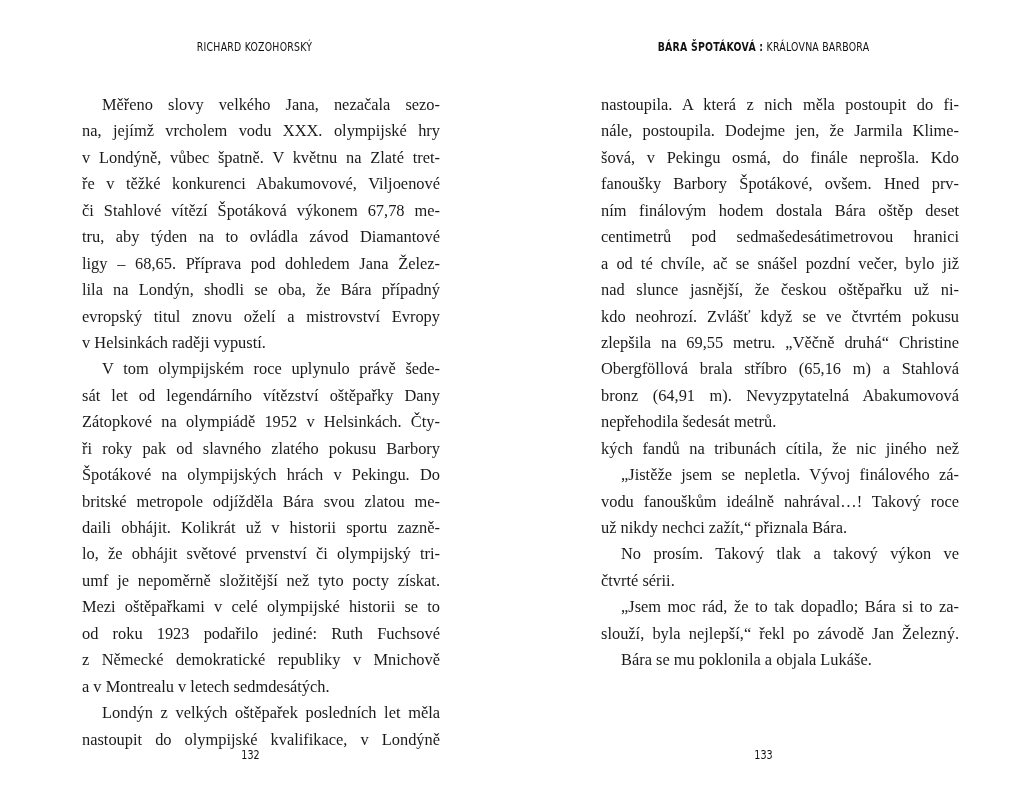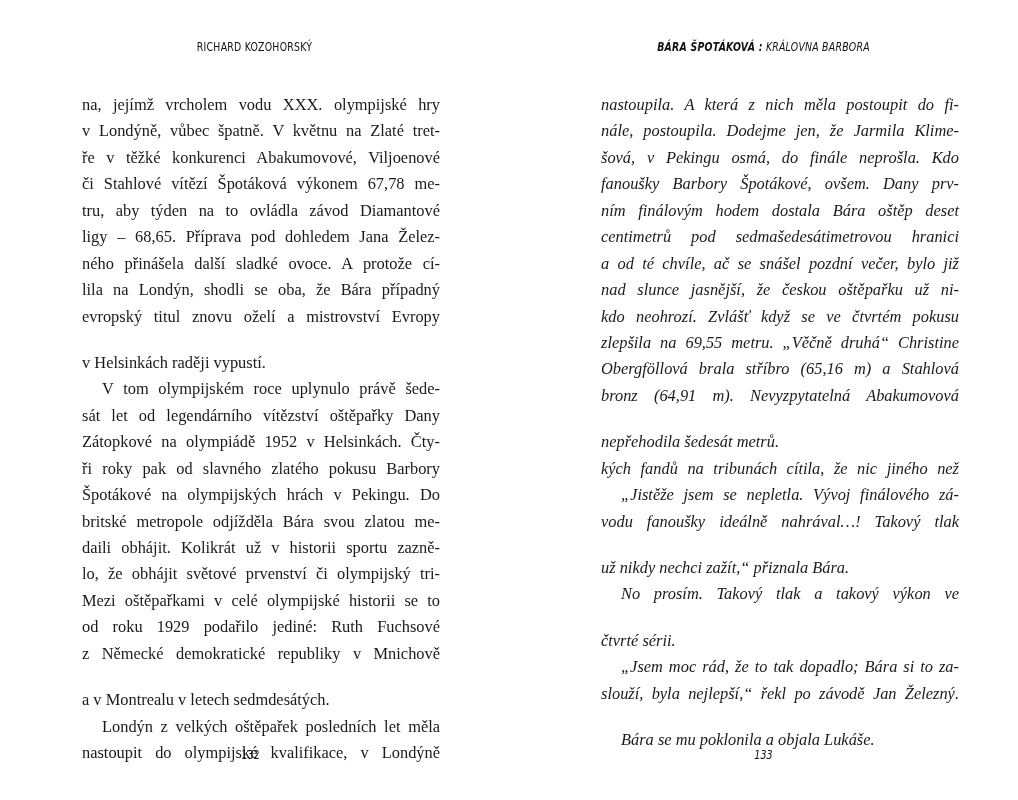--- a/index.html
+++ b/index.html
@@ -1,99 +1,100 @@
 <!DOCTYPE html>
 <html><head>
 <meta charset="utf-8">
 <style>
   html, body { margin:0; padding:0; background:#ffffff; }
   body { width:1018px; height:800px; position:relative; overflow:hidden; color:#1a1a1a; }
   .page { position:absolute; top:0; height:660px; }
   .page.left { left:0; width:509px; }
-  .page.right { left:509px; width:509px;font-style:italic; }
+  .page.right { left:509px; width:509px; }
   .running-head {
     position:absolute; top:40px; width:100%; text-align:center;
     font-family:"DejaVu Sans", sans-serif; font-size:12px; letter-spacing:0.3px;
     transform:scaleX(0.78); transform-origin:center; text-transform:uppercase; color:#111;
   }
   .running-head .bold { font-weight:bold; }
   .text-block { position:absolute; top:92px; width:358px; }
   .page.left .text-block { left:82px; }
   .page.right .text-block { left:92px; }
   .line {
     font-family:"Liberation Serif", serif; font-size:16.4px; line-height:26.45px;
     height:26.45px; white-space:nowrap; text-align:justify; text-align-last:justify;
   }
-  .line.last { text-align-last:left;margin-top:20px; }
+  .line.last { text-align-last:left; }
   .line.indent { text-indent:20px; }
   .folio {
     position:absolute; top:748px; width:100%; text-align:center;
     font-family:"DejaVu Sans", sans-serif; font-size:12px;
     transform:scaleX(0.8); transform-origin:center; color:#111;
   }
   .page.left .folio { left:0; padding-right:10px; box-sizing:border-box; }
 </style>
 </head>
 <body>
 
 <div class="page left">
   <div class="running-head">
     <span>Richard Kozohorský</span>
   </div>
   <div class="text-block" id="left-body">
+      <div class="line indent">Měřeno slovy velkého Jana, nezačala sezo-</div>
       <div class="line">na, jejímž vrcholem vodu XXX. olympijské hry</div>
       <div class="line">v Londýně, vůbec špatně. V květnu na Zlaté tret-</div>
       <div class="line">ře v těžké konkurenci Abakumovové, Viljoenové</div>
       <div class="line">či Stahlové vítězí Špotáková výkonem 67,78 me-</div>
       <div class="line">tru, aby týden na to ovládla závod Diamantové</div>
       <div class="line">ligy – 68,65. Příprava pod dohledem Jana Želez-</div>
-      <div class="line">ného přinášela další sladké ovoce. A protože cí-</div>
       <div class="line">lila na Londýn, shodli se oba, že Bára případný</div>
       <div class="line">evropský titul znovu oželí a mistrovství Evropy</div>
       <div class="line last">v Helsinkách raději vypustí.</div>
       <div class="line indent">V tom olympijském roce uplynulo právě šede-</div>
       <div class="line">sát let od legendárního vítězství oštěpařky Dany</div>
       <div class="line">Zátopkové na olympiádě 1952 v Helsinkách. Čty-</div>
       <div class="line">ři roky pak od slavného zlatého pokusu Barbory</div>
       <div class="line">Špotákové na olympijských hrách v Pekingu. Do</div>
       <div class="line">britské metropole odjížděla Bára svou zlatou me-</div>
       <div class="line">daili obhájit. Kolikrát už v historii sportu zazně-</div>
       <div class="line">lo, že obhájit světové prvenství či olympijský tri-</div>
+      <div class="line">umf je nepoměrně složitější než tyto pocty získat.</div>
       <div class="line">Mezi oštěpařkami v celé olympijské historii se to</div>
-      <div class="line">od roku 1929 podařilo jediné: Ruth Fuchsové</div>
+      <div class="line">od roku 1923 podařilo jediné: Ruth Fuchsové</div>
       <div class="line">z Německé demokratické republiky v Mnichově</div>
       <div class="line last">a v Montrealu v letech sedmdesátých.</div>
       <div class="line indent">Londýn z velkých oštěpařek posledních let měla</div>
       <div class="line">nastoupit do olympijské kvalifikace, v Londýně</div>
     </div>
   <div class="folio">132</div>
 </div>
 
 <div class="page right">
   <div class="running-head">
     <span class="bold">Bára Špotáková :</span>
     <span>Královna Barbora</span>
   </div>
   <div class="text-block" id="right-body">
       <div class="line">nastoupila. A která z nich měla postoupit do fi-</div>
       <div class="line">nále, postoupila. Dodejme jen, že Jarmila Klime-</div>
       <div class="line">šová, v Pekingu osmá, do finále neprošla. Kdo</div>
-      <div class="line">fanoušky Barbory Špotákové, ovšem. Dany prv-</div>
+      <div class="line">fanoušky Barbory Špotákové, ovšem. Hned prv-</div>
       <div class="line">ním finálovým hodem dostala Bára oštěp deset</div>
       <div class="line">centimetrů pod sedmašedesátimetrovou hranici</div>
       <div class="line">a od té chvíle, ač se snášel pozdní večer, bylo již</div>
       <div class="line">nad slunce jasnější, že českou oštěpařku už ni-</div>
       <div class="line">kdo neohrozí. Zvlášť když se ve čtvrtém pokusu</div>
       <div class="line">zlepšila na 69,55 metru. „Věčně druhá“ Christine</div>
       <div class="line">Obergföllová brala stříbro (65,16 m) a Stahlová</div>
       <div class="line">bronz (64,91 m). Nevyzpytatelná Abakumovová</div>
       <div class="line last">nepřehodila šedesát metrů.</div>
       <div class="line">kých fandů na tribunách cítila, že nic jiného než</div>
       <div class="line indent">„Jistěže jsem se nepletla. Vývoj finálového zá-</div>
-      <div class="line">vodu fanoušky ideálně nahrával…! Takový tlak</div>
+      <div class="line">vodu fanouškům ideálně nahrával…! Takový roce</div>
       <div class="line last">už nikdy nechci zažít,“ přiznala Bára.</div>
       <div class="line indent">No prosím. Takový tlak a takový výkon ve</div>
       <div class="line last">čtvrté sérii.</div>
       <div class="line indent">„Jsem moc rád, že to tak dopadlo; Bára si to za-</div>
       <div class="line">slouží, byla nejlepší,“ řekl po závodě Jan Železný.</div>
       <div class="line indent last">Bára se mu poklonila a objala Lukáše.</div>
     </div>
   <div class="folio">133</div>
 </div>
 

